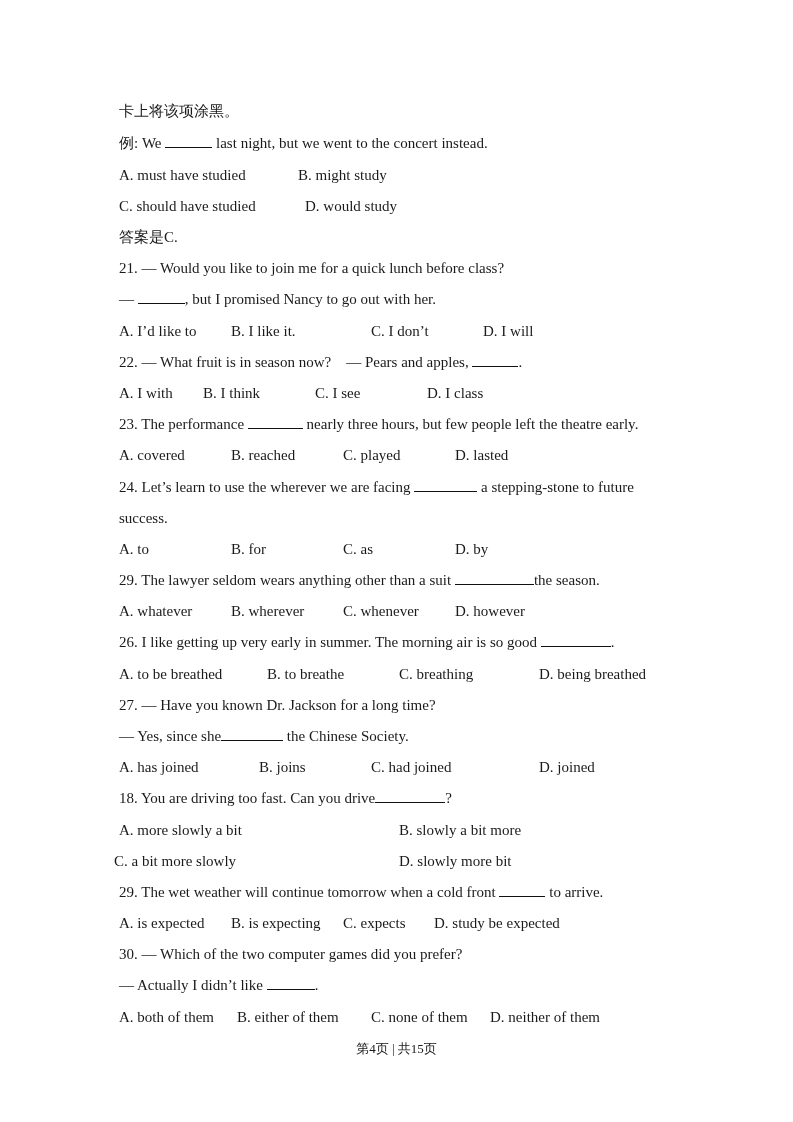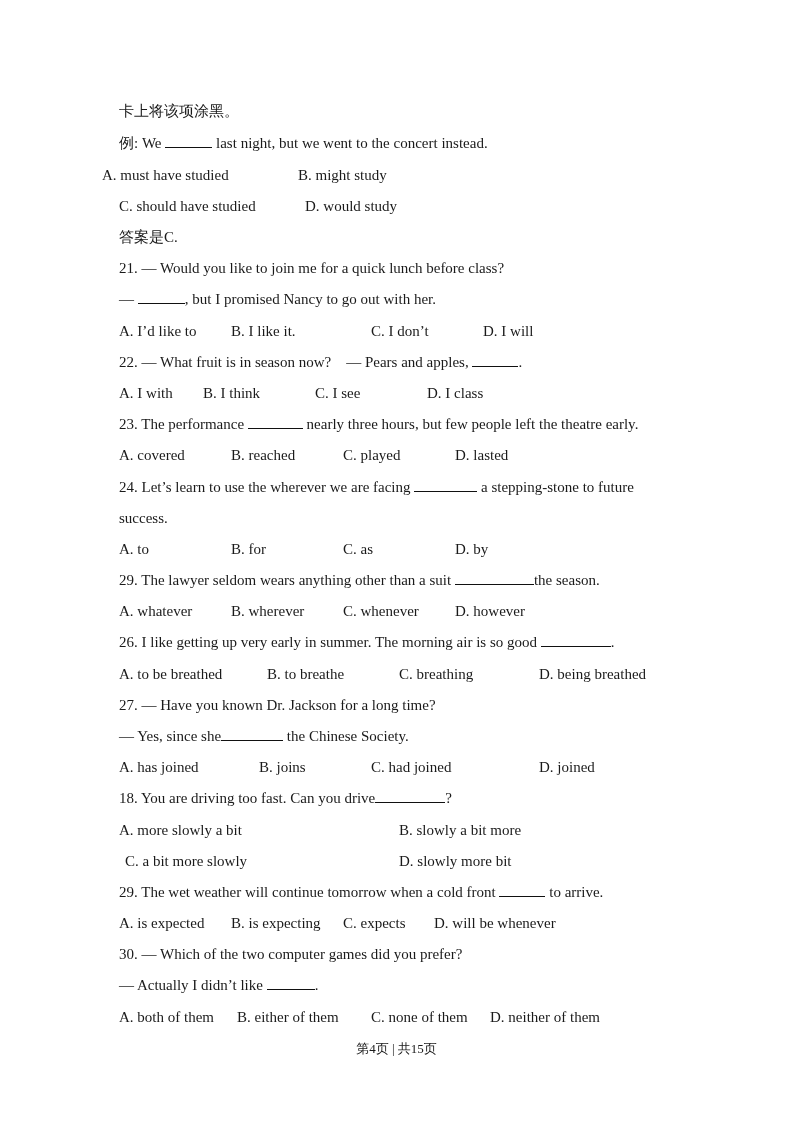--- a/index.html
+++ b/index.html
@@ -9,21 +9,21 @@
   .opt { position:absolute; white-space:nowrap; line-height:18px; }
   .blank { display:inline-block; border-bottom:1.5px solid #111; height:13px; vertical-align:baseline; }
   .footer { position:absolute; top:1040px; left:0; width:793px; text-align:center; font-size:13px; }
 </style>
 </head>
 <body>
 
 <div class="line" style="top:102px">卡上将该项涂黑。</div>
 
 <div class="line" style="top:134px"><span>例: We </span><span class="blank" style="width:47px"></span><span> last night, but we went to the concert instead.</span></div>
-<div class="opt" style="top:166px;left:102px">A. must have studied</div>
+<div class="opt" style="top:166px;left:119px">A. must have studied</div>
 <div class="opt" style="top:166px;left:298px">B. might study</div>
 <div class="opt" style="top:197px;left:119px">C. should have studied</div>
 <div class="opt" style="top:197px;left:305px">D. would study</div>
 <div class="line" style="top:228px">答案是C.</div>
 
 <div class="line" style="top:259px"><span>21.</span> <span>— Would you like to join me for a quick lunch before class?</span></div>
 <div class="line" style="top:290px"><span>— </span><span class="blank" style="width:47px"></span><span>, but I promised Nancy to go out with her.</span></div>
 <div class="opt" style="top:322px;left:119px">A. I’d like to</div>
 <div class="opt" style="top:322px;left:231px">B. I like it.</div>
 <div class="opt" style="top:322px;left:371px">C. I don’t</div>
@@ -63,28 +63,28 @@
 <div class="line" style="top:696px"><span>27.</span> <span>— Have you known Dr. Jackson for a long time?</span></div>
 <div class="line" style="top:727px"><span>— Yes, since she</span><span class="blank" style="width:62px"></span><span> the Chinese Society.</span></div>
 <div class="opt" style="top:758px;left:119px">A. has joined</div>
 <div class="opt" style="top:758px;left:259px">B. joins</div>
 <div class="opt" style="top:758px;left:371px">C. had joined</div>
 <div class="opt" style="top:758px;left:539px">D. joined</div>
 
 <div class="line" style="top:789px"><span>18.</span> <span>You are driving too fast. Can you drive</span><span class="blank" style="width:70px"></span><span>?</span></div>
 <div class="opt" style="top:821px;left:119px">A. more slowly a bit</div>
 <div class="opt" style="top:821px;left:399px">B. slowly a bit more</div>
-<div class="opt" style="top:852px;left:125px">C. a bit more slowly</div>
+<div class="opt" style="top:852px;left:114px">C. a bit more slowly</div>
 <div class="opt" style="top:852px;left:399px">D. slowly more bit</div>
 
 <div class="line" style="top:883px"><span>29.</span> <span>The wet weather will continue tomorrow when a cold front </span><span class="blank" style="width:46px"></span><span> to arrive.</span></div>
 <div class="opt" style="top:914px;left:119px">A. is expected</div>
 <div class="opt" style="top:914px;left:231px">B. is expecting</div>
 <div class="opt" style="top:914px;left:343px">C. expects</div>
-<div class="opt" style="top:914px;left:434px">D. will be whenever</div>
+<div class="opt" style="top:914px;left:434px">D. study be expected</div>
 
 <div class="line" style="top:945px"><span>30.</span> <span>— Which of the two computer games did you prefer?</span></div>
 <div class="line" style="top:976px"><span>— Actually I didn’t like </span><span class="blank" style="width:48px"></span><span>.</span></div>
 <div class="opt" style="top:1008px;left:119px">A. both of them</div>
 <div class="opt" style="top:1008px;left:237px">B. either of them</div>
 <div class="opt" style="top:1008px;left:371px">C. none of them</div>
 <div class="opt" style="top:1008px;left:490px">D. neither of them</div>
 
 <div class="footer">第4页 | 共15页</div>
 

